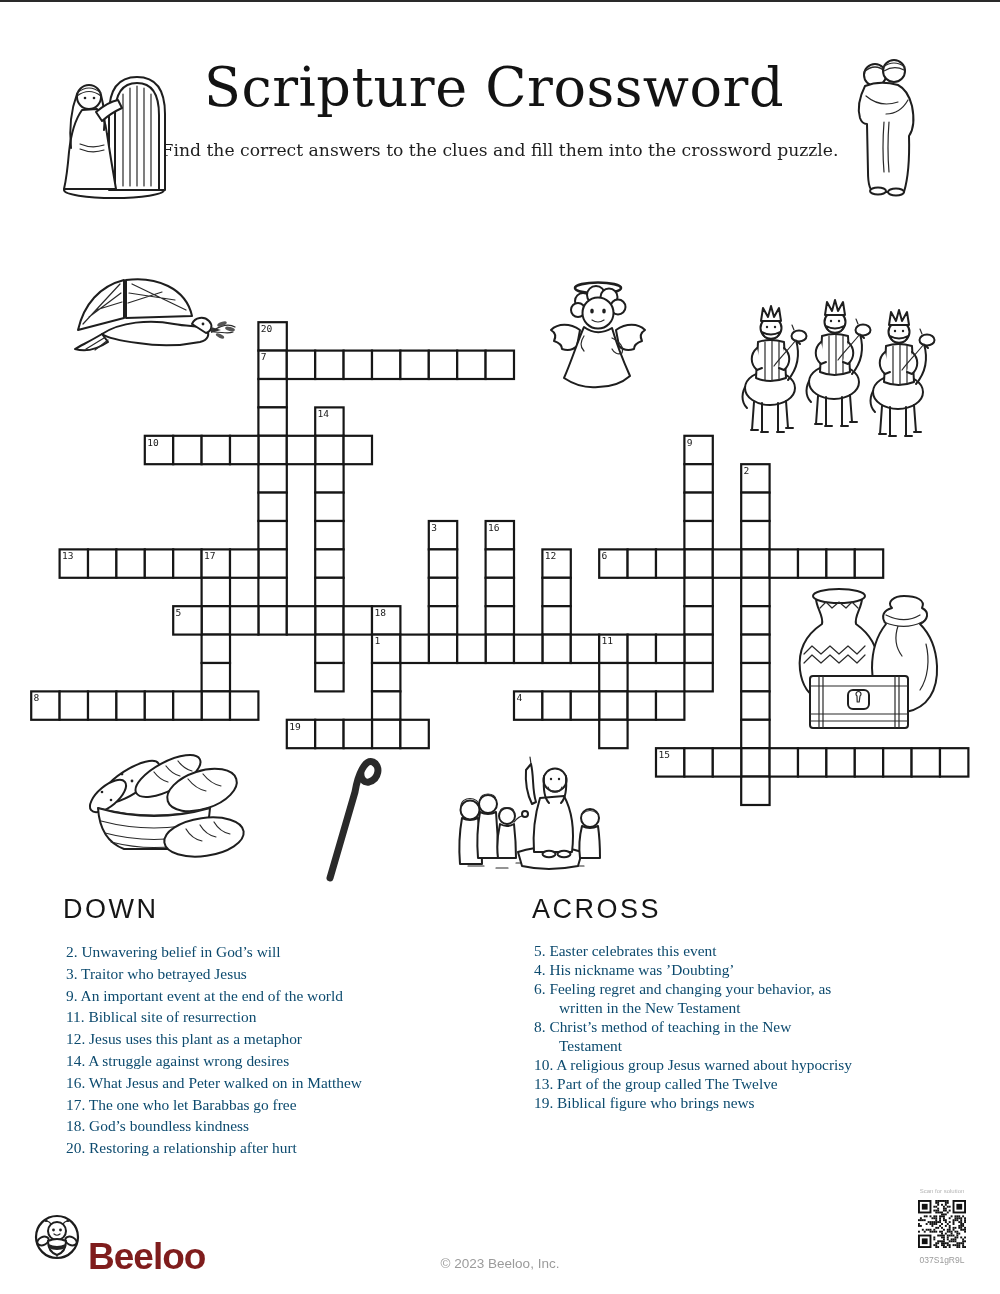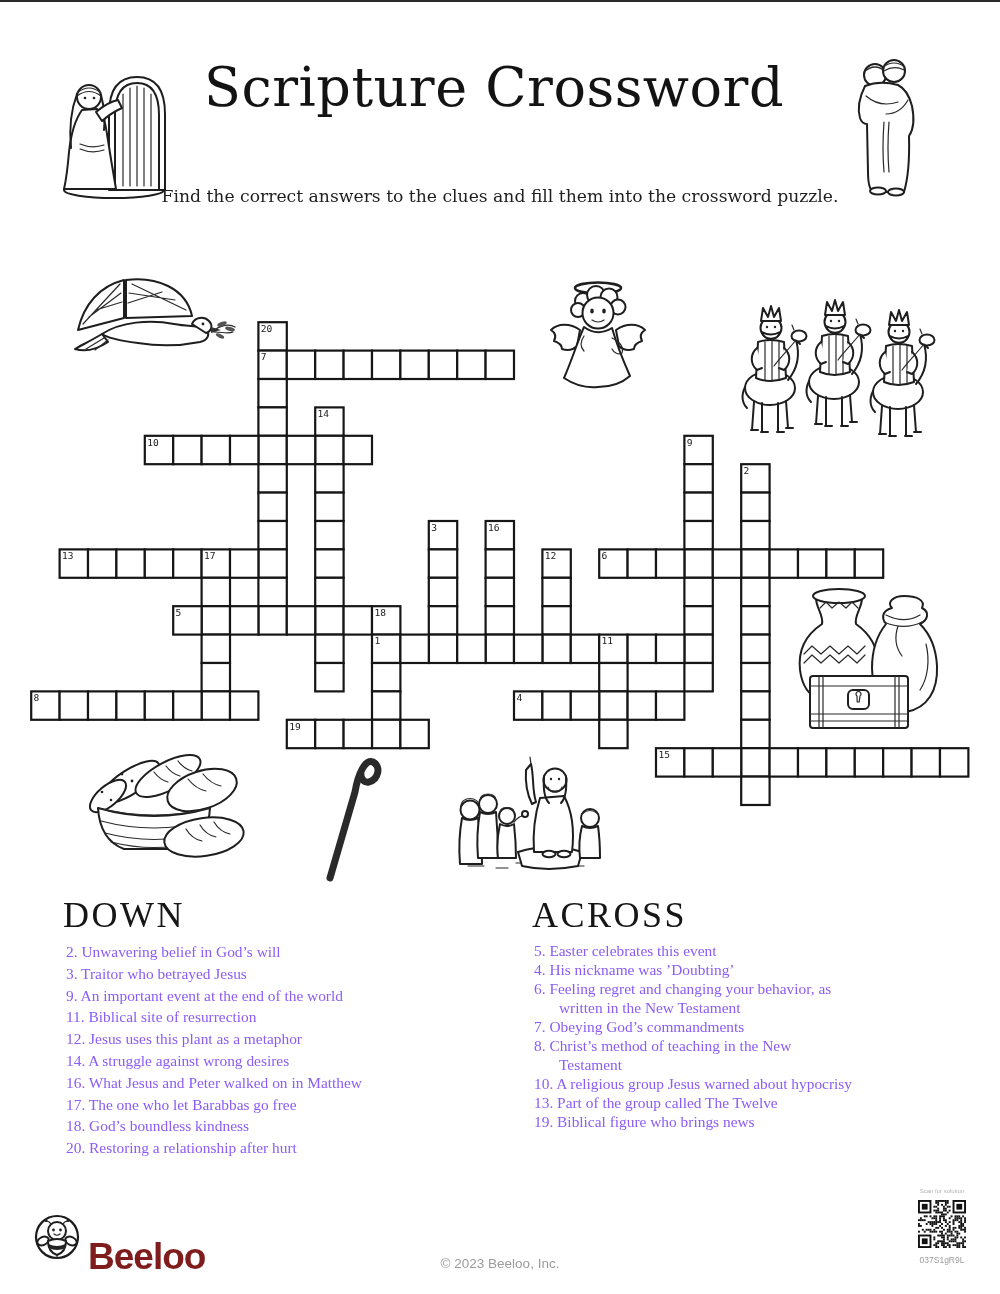--- a/index.html
+++ b/index.html
@@ -3,29 +3,29 @@
 <meta charset="utf-8">
 <style>
   html,body{margin:0;padding:0;}
   body{width:1000px;height:1294px;background:#ffffff;position:relative;overflow:hidden;
        font-family:"Liberation Serif",serif;color:#1b1b1b;}
   .abs{position:absolute;}
   #top-edge{left:0;top:0;width:1000px;height:2px;background:#2a2a2a;}
   #page-title{left:0;right:12px;top:56px;text-align:center;font-family:"DejaVu Serif",serif;
        font-size:54px;color:#131313;letter-spacing:0.5px;}
   #page-subtitle{left:0;right:0;top:140px;text-align:center;font-family:"DejaVu Serif",serif;
-       font-size:17.2px;color:#1e1e1e;margin-top:46px;}
+       font-size:17.2px;color:#1e1e1e;}
   .illu svg{display:block;}
   .ln{fill:none;stroke:#1e1e1e;stroke-width:2;stroke-linecap:round;stroke-linejoin:round;}
   .fw{fill:#ffffff;stroke:#1e1e1e;stroke-width:2;stroke-linecap:round;stroke-linejoin:round;}
   .lnt{fill:none;stroke:#2a2a2a;stroke-width:1.2;stroke-linecap:round;stroke-linejoin:round;}
-  .clue-heading{font-family:Liberation Serif, serif;font-size:36px;letter-spacing:2.5px;color:#161616;}
+  .clue-heading{font-family:Liberation Sans, sans-serif;font-size:27px;letter-spacing:2.5px;color:#161616;}
   #down-heading{left:63px;top:894px;}
   #across-heading{left:532px;top:894px;}
-  .clue-list{font-size:15.4px;color:#8b5cf6;}
+  .clue-list{font-size:15.4px;color:#0c4a6e;}
   #down-list{left:66px;top:941px;width:445px;line-height:21.8px;}
   #across-list{left:534px;top:941px;width:430px;line-height:19px;}
   .clue{white-space:pre-line;padding-left:25px;text-indent:-25px;}
   #brand-text{left:88px;top:1217px;font-family:"Liberation Sans",sans-serif;font-weight:bold;
        font-size:37px;color:#7f1d1d;letter-spacing:-1px;margin-top:19px;}
   #copyright{left:0;right:0;top:1256px;text-align:center;font-family:"Liberation Sans",sans-serif;
        font-size:13.5px;color:#9b9b9b;}
   #qr-label-top{left:912px;top:1188px;width:60px;text-align:center;
        font-family:"Liberation Sans",sans-serif;font-size:6px;color:#b4b4b4;}
   #qr-code-id{left:912px;top:1255px;width:60px;text-align:center;
@@ -386,21 +386,20 @@
     <div class="clue">17. The one who let Barabbas go free</div>
     <div class="clue">18. God’s boundless kindness</div>
     <div class="clue">20. Restoring a relationship after hurt</div>
   </div>
 <div id="across-heading" class="abs clue-heading">ACROSS</div>
 <div id="across-list" class="abs clue-list">
     <div class="clue">5. Easter celebrates this event</div>
     <div class="clue">4. His nickname was ’Doubting’</div>
     <div class="clue">6. Feeling regret and changing your behavior, as
 written in the New Testament</div>
-    <div class="clue">7. Obeying God’s commandments</div>
     <div class="clue">8. Christ’s method of teaching in the New
 Testament</div>
     <div class="clue">10. A religious group Jesus warned about hypocrisy</div>
     <div class="clue">13. Part of the group called The Twelve</div>
     <div class="clue">19. Biblical figure who brings news</div>
   </div>
 
 <div class="abs illu" style="left:34px;top:1214px;">
 <svg width="46" height="46" viewBox="0 0 46 46">
   <circle cx="23" cy="23" r="21" fill="none" stroke="#1c1c1c" stroke-width="2.2"></circle>

